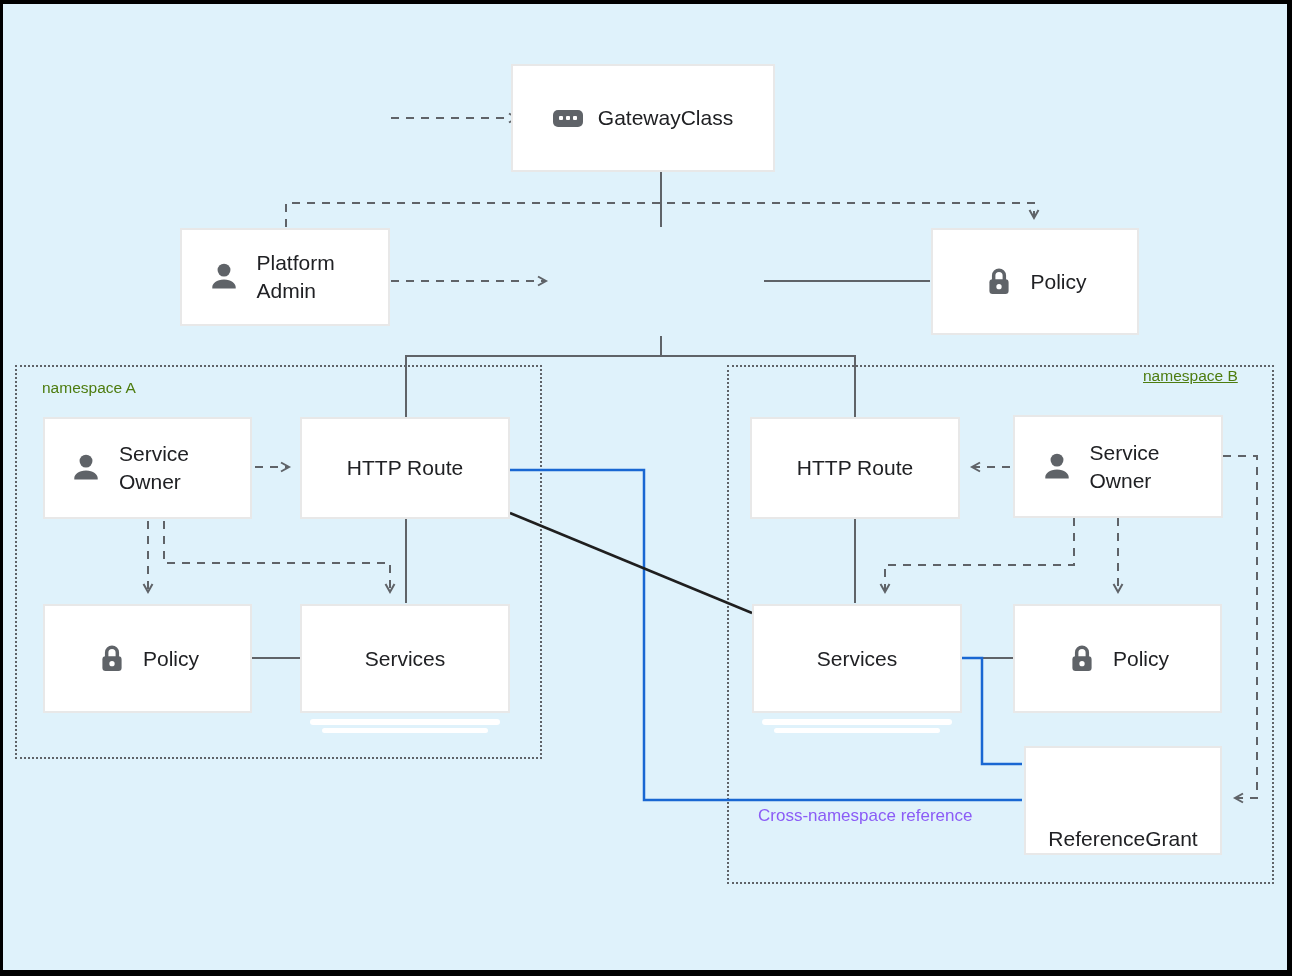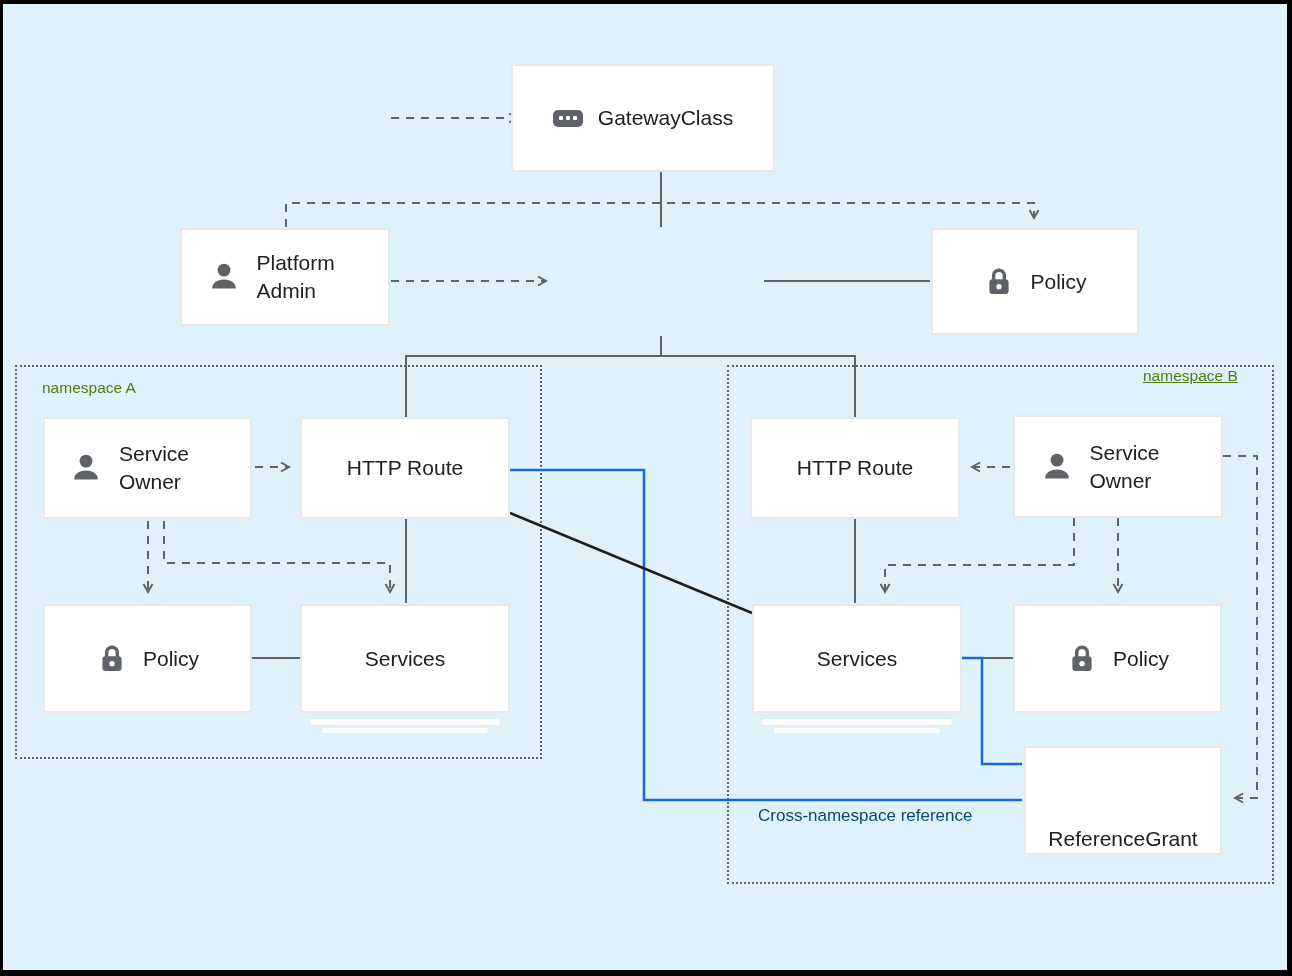--- a/index.html
+++ b/index.html
@@ -12,21 +12,21 @@
   .ns{position:absolute;border:2px dotted #5f6368;z-index:1;}
   .ns-label{position:absolute;font-size:15.5px;color:#4d7c0f;z-index:2;}
   svg.wires{position:absolute;left:0;top:0;z-index:3;}
   .node{position:absolute;background:#fff;border:2px solid #e8e8e8;display:flex;align-items:center;justify-content:center;gap:15px;z-index:4;box-sizing:border-box;}
   .node .label{font-size:21px;color:#202124;line-height:1.32;}
   .node .label.wrap{max-width:108px;}
   .icon{display:flex;align-items:center;justify-content:center;flex:0 0 auto;}
   .chip{width:30px;height:17px;background:#5f6368;border-radius:5px;display:flex;align-items:center;justify-content:center;gap:3px;}
   .chip i{display:block;width:4px;height:4px;background:#fff;border-radius:1px;}
   .stackbar{position:absolute;background:#fff;border-radius:3px;z-index:4;}
-  .annotation{position:absolute;font-size:17px;color:#0c4a6e;z-index:4;}
+  .annotation{position:absolute;font-size:17px;color:#8b5cf6;z-index:4;}
 </style>
 </head>
 <body>
 
 <div class="canvas">
 
   <div class="ns" style="left:15px;top:365px;width:523px;height:390px;"></div>
   <div class="ns" style="left:727px;top:365px;width:543px;height:515px;"></div>
   <div class="ns-label" style="left:42px;top:379px;">namespace A</div>
   <div class="ns-label" style="left:1143px;top:367px;text-decoration:underline;">namespace B</div>

